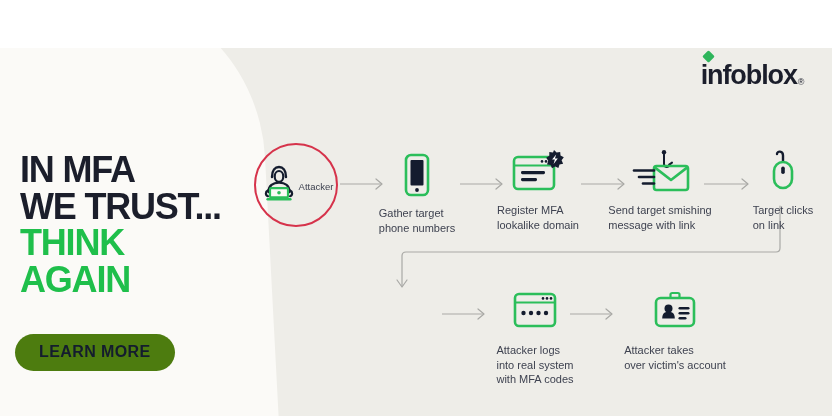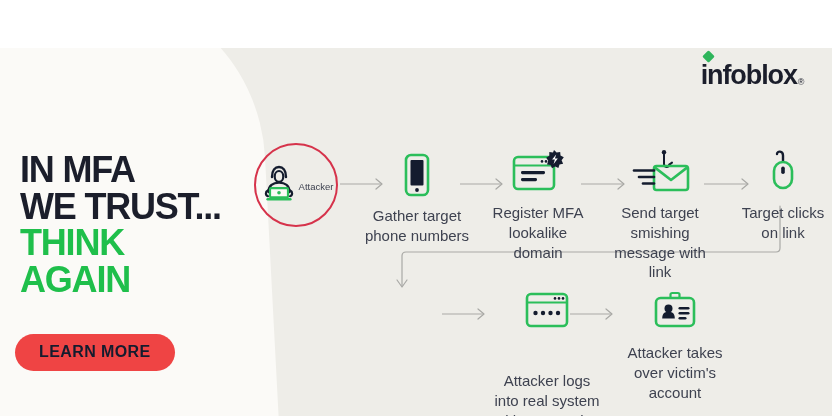--- a/index.html
+++ b/index.html
@@ -74,21 +74,21 @@
     letter-spacing: -1.2px;
     white-space: nowrap;
   }
   .hl-dark { color: #1B1E2B; }
   .hl-green { color: #1FBF4B; }
 
   
   .cta {
     position: absolute;
     left: 15px; top: 286px;
-    background: #ef4444;
+    background: #4d7c0f;
     color: #141C2E;
     font-size: 16px;
     font-weight: bold;
     letter-spacing: 0.4px;
     padding: 9px 24px 10px 24px;
     border: none;
     border-radius: 22px;
     cursor: pointer;
     font-family: "Liberation Sans", sans-serif;
   }
@@ -125,24 +125,24 @@
   .node {
     position: absolute;
     display: flex;
     flex-direction: column;
     align-items: center;
     width: 110px;
   }
   .node-icon { height: 48px; display: flex; align-items: center; justify-content: center; }
   .node-label {
     margin-top: 7px;
-    font-size: 15px;
+    font-size: 11px;
     line-height: 1.32;
     color: #3E4250;
-    text-align: center;
+    text-align: left;
     white-space: pre-line;
   }
 
   .conn { position: absolute; }
   .elbow { position: absolute; }
 </style>
 </head>
 <body>
 
 <div id="stage">
@@ -273,21 +273,21 @@
         <path d="M16 6 C16 2.6 22 2.6 22 7.4 L22 13" fill="none" stroke="#141C2E" stroke-width="2.4" stroke-linecap="round"></path>
         <rect x="13" y="14" width="18" height="26" rx="9" fill="none" stroke="#2BBE5A" stroke-width="2.6"></rect>
         <rect x="20.2" y="18.5" width="3.6" height="7.5" rx="1.8" fill="#141C2E"></rect>
       </svg>
     </div>
     <div class="node-label">Target clicks
 on link</div>
   </div>
 
 
-  <div class="node" style="left:492px; top:240px;gap:28px;">
+  <div class="node" style="left:480px; top:240px;">
     <div class="node-icon">
       <svg width="50" height="44" viewBox="0 0 50 44">
         <rect x="5" y="4" width="40" height="32" rx="4" fill="none" stroke="#2BBE5A" stroke-width="2.6"></rect>
         <line x1="5.5" y1="12.5" x2="44.5" y2="12.5" stroke="#2BBE5A" stroke-width="2.2"></line>
         <circle cx="33" cy="8.4" r="1.3" fill="#141C2E"></circle>
         <circle cx="37" cy="8.4" r="1.3" fill="#141C2E"></circle>
         <circle cx="41" cy="8.4" r="1.3" fill="#141C2E"></circle>
         <circle cx="13.5" cy="23" r="2.2" fill="#141C2E"></circle>
         <circle cx="21" cy="23" r="2.2" fill="#141C2E"></circle>
         <circle cx="28.5" cy="23" r="2.2" fill="#141C2E"></circle>

